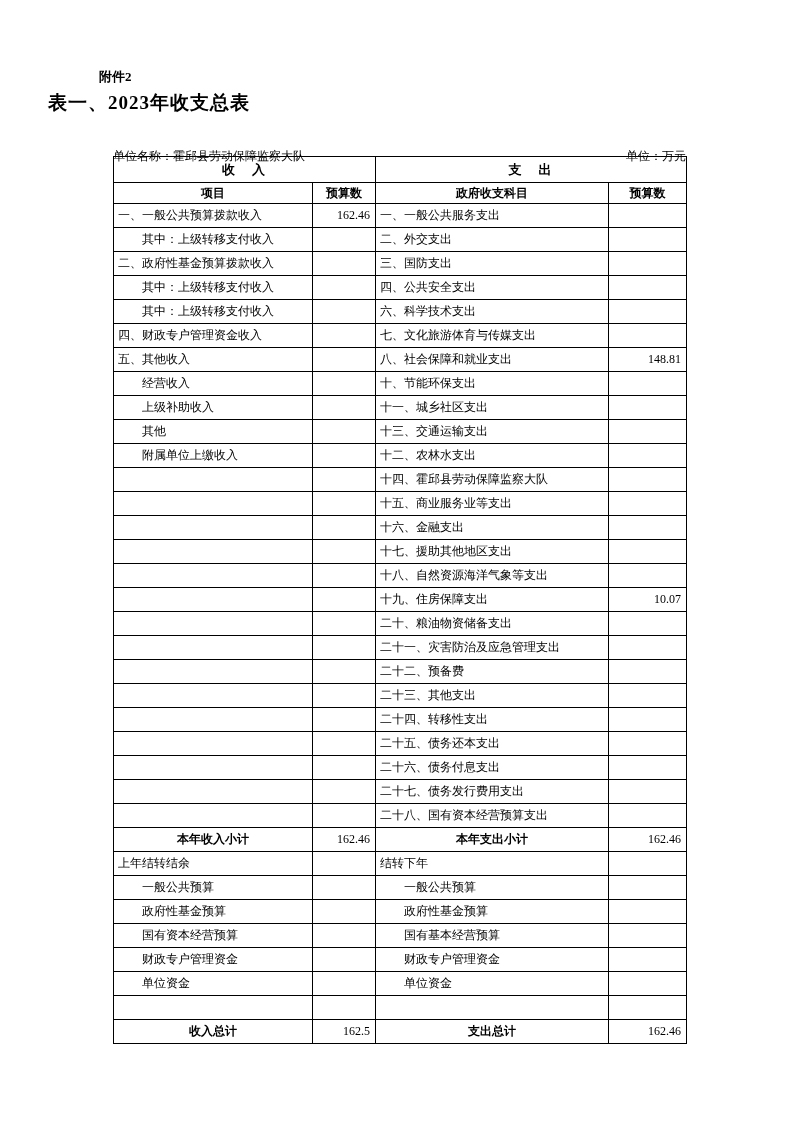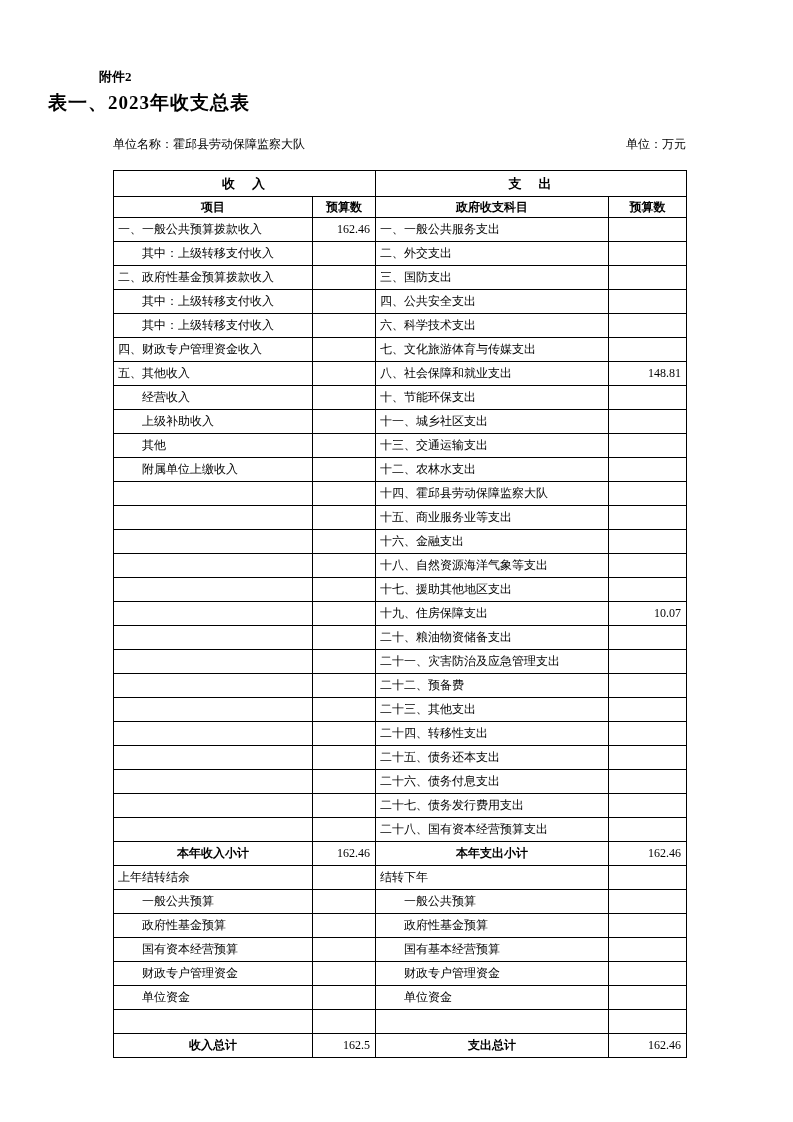--- a/index.html
+++ b/index.html
@@ -15,28 +15,28 @@
     position: absolute; left: 99px; top: 68px;
     font-size: 13px; font-weight: bold;
   }
   .title {
     position: absolute; top: 90px; left: 0; width: 100%;
     text-align: left; font-size: 19px; font-weight: bold;
     letter-spacing: 1px;
     padding-left: 48px;
   }
   .meta-row {
-    position: absolute; top: 136px; left: 113px; width: 573px;
+    position: absolute; top: 148px; left: 113px; width: 573px;
     display: flex; justify-content: space-between;
     font-size: 12px;
     gap: 8px;
   }
 
   table.budget-table {
-    position: absolute; left: 113px; top: 170px; width: 573px;
+    position: absolute; left: 113px; top: 156px; width: 573px;
     border-collapse: collapse; table-layout: fixed;
     font-size: 12px;
   }
   .budget-table col.c-item-l { width: 199px; }
   .budget-table col.c-num-l  { width: 63px; }
   .budget-table col.c-item-r { width: 233px; }
   .budget-table col.c-num-r  { width: 78px; }
 
   .budget-table th, .budget-table td {
     border: 1px solid #000;
@@ -169,27 +169,27 @@
         </tr>
         <tr>
           <td class="item"></td>
           <td class="num"></td>
           <td class="item">十六、金融支出</td>
           <td class="num"></td>
         </tr>
         <tr>
           <td class="item"></td>
           <td class="num"></td>
+          <td class="item">十七、援助其他地区支出</td>
+          <td class="num"></td>
+        </tr>
+        <tr>
+          <td class="item"></td>
+          <td class="num"></td>
           <td class="item">十八、自然资源海洋气象等支出</td>
-          <td class="num"></td>
-        </tr>
-        <tr>
-          <td class="item"></td>
-          <td class="num"></td>
-          <td class="item">十七、援助其他地区支出</td>
           <td class="num"></td>
         </tr>
         <tr>
           <td class="item"></td>
           <td class="num"></td>
           <td class="item">十九、住房保障支出</td>
           <td class="num">10.07</td>
         </tr>
         <tr>
           <td class="item"></td>

